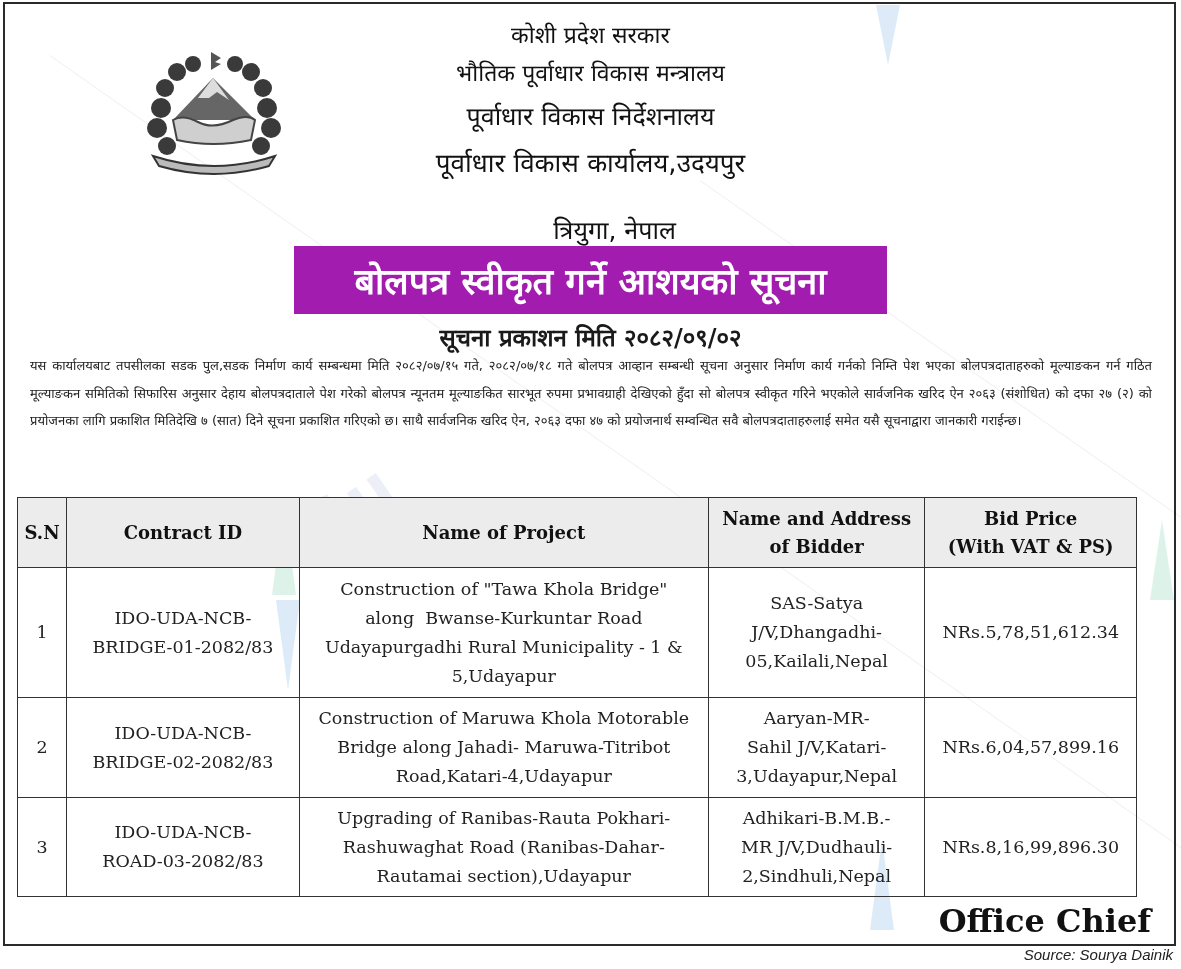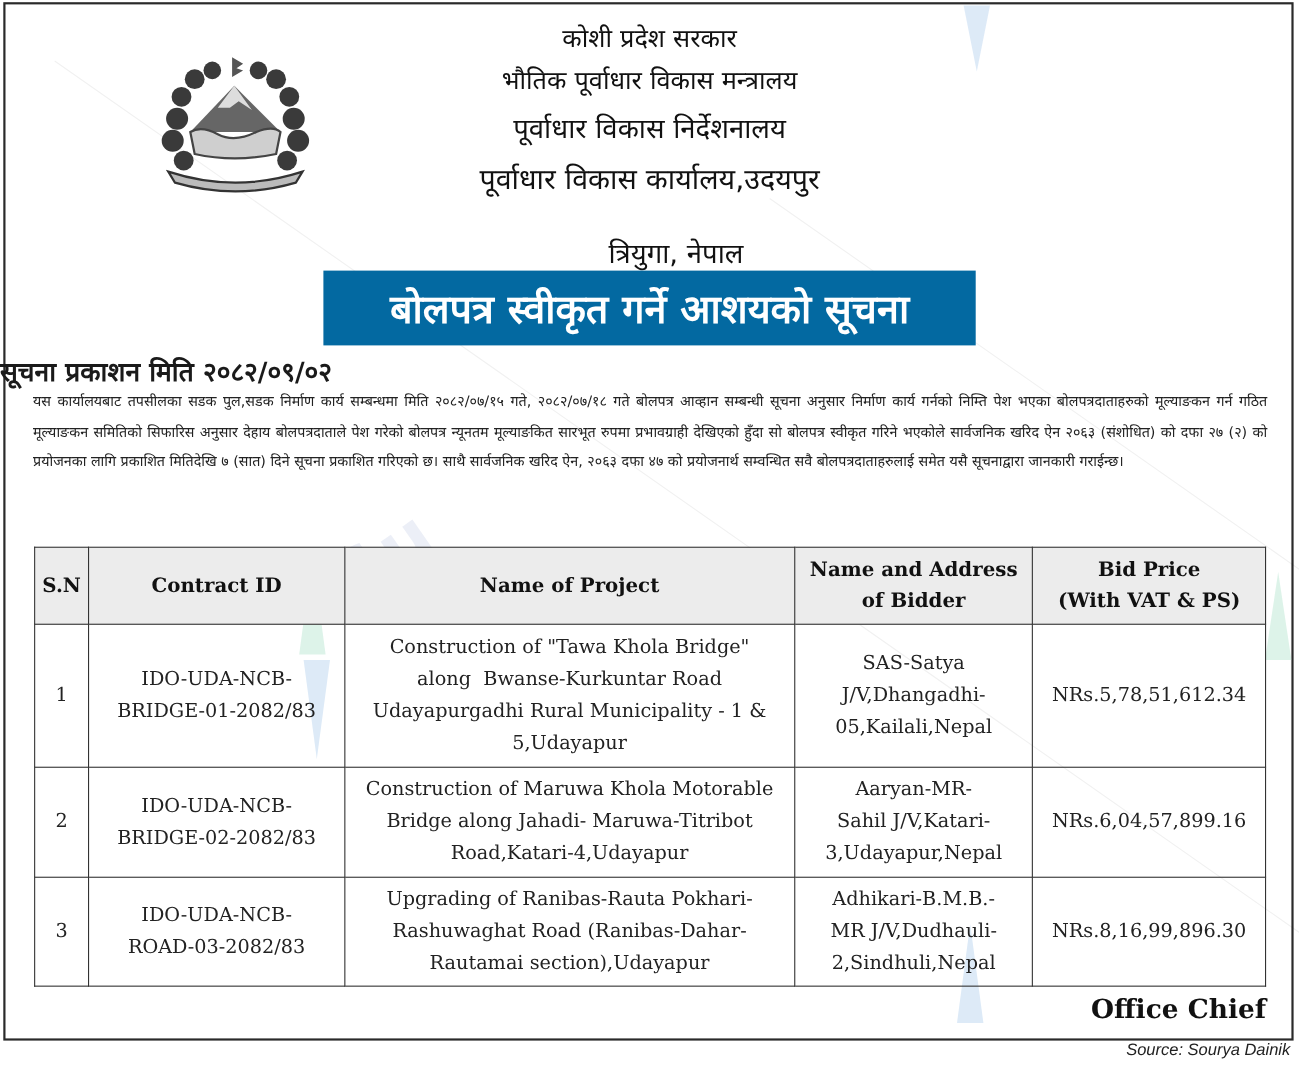--- a/index.html
+++ b/index.html
@@ -25,47 +25,47 @@
 
   .hdr { position: absolute; left: 0; width: 1181px; text-align: center; font-family: "DejaVu Sans", sans-serif; font-weight: normal; color: #111; }
   .h1 { top: 18px; font-size: 23px; }
   .h2 { top: 56px; font-size: 23px; }
   .h3 { top: 98px; font-size: 25px; }
   .h4 { top: 144px; font-size: 26px; }
   .h5 { top: 212px; font-size: 25px; margin-left: 24px; }
 
   .title-box {
     position: absolute; left: 294px; top: 246px; width: 593px; height: 68px;
-    background: #0369a1; color: #fff; font-family: "DejaVu Sans", sans-serif; font-weight: bold;
+    background: #a21caf; color: #fff; font-family: "DejaVu Sans", sans-serif; font-weight: bold;
     font-size: 36px; display: flex; align-items: center; justify-content: center;
   }
-  .pub-date { position: absolute; left: 0; width: 1181px; top: 320px; 
+  .pub-date { position: absolute; left: 0; width: 1181px; top: 320px; text-align: center;
               font-family: "DejaVu Sans", sans-serif; font-weight: bold; font-size: 24px; }
 
   .para { position: absolute; left: 30px; top: 352px; width: 1122px;
           font-family: "DejaVu Sans", sans-serif; font-size: 13px; line-height: 27.5px; color: #222;
           text-align: justify; }
 
   table.bids {
-    position: absolute; left: 31px; top: 497px; width: 1120px; border-collapse: collapse;
+    position: absolute; left: 17px; top: 497px; width: 1120px; border-collapse: collapse;
     font-family: "DejaVu Serif", serif;
   }
   table.bids th, table.bids td { border: 1.5px solid #333; text-align: center; vertical-align: middle; }
   table.bids th { background: #ececec; font-weight: bold; font-size: 18px; line-height: 28px; height: 70px; color: #111; }
   table.bids td { font-size: 17.5px; line-height: 29px; color: #222; padding: 0 4px; }
   .col-sn { width: 49px; }
   .col-id { width: 232px; }
   .col-proj { width: 408px; }
   .col-bidder { width: 216px; }
   .col-price { width: 211px; }
   tr.r1 td { height: 130px; }
   tr.r2 td { height: 100px; }
   tr.r3 td { height: 99px; }
 
-  .office-chief { position: absolute; right: 30px; top: 902px; font-family: "DejaVu Serif", serif; font-weight: bold; font-size: 24px; color: #111; }
+  .office-chief { position: absolute; right: 30px; top: 902px; font-family: "DejaVu Serif", serif; font-weight: bold; font-size: 32px; color: #111; }
   .source { position: absolute; right: 8px; top: 946px; font-family: "Liberation Sans", sans-serif; font-style: italic; font-size: 15px; color: #222; margin-left: 48px; }
 </style>
 </head>
 <body>
 
 <div class="frame"></div>
 
 <div class="wm-line" style="left:50px;top:55px;width:1400px;transform:rotate(35deg);"></div>
 <div class="wm-line" style="left:700px;top:180px;width:800px;transform:rotate(35deg);"></div>
 <div class="wm wm-arrow" style="left:876px;top:5px;border-top:60px solid #9fc3e8;"></div>

